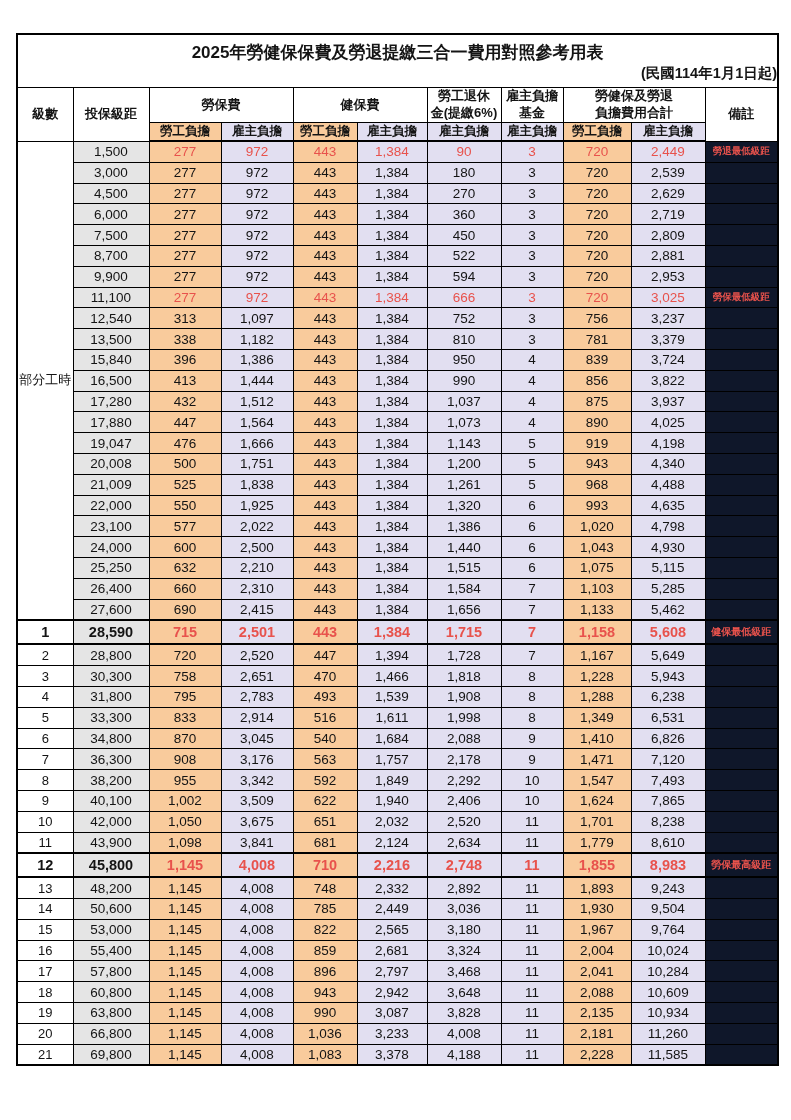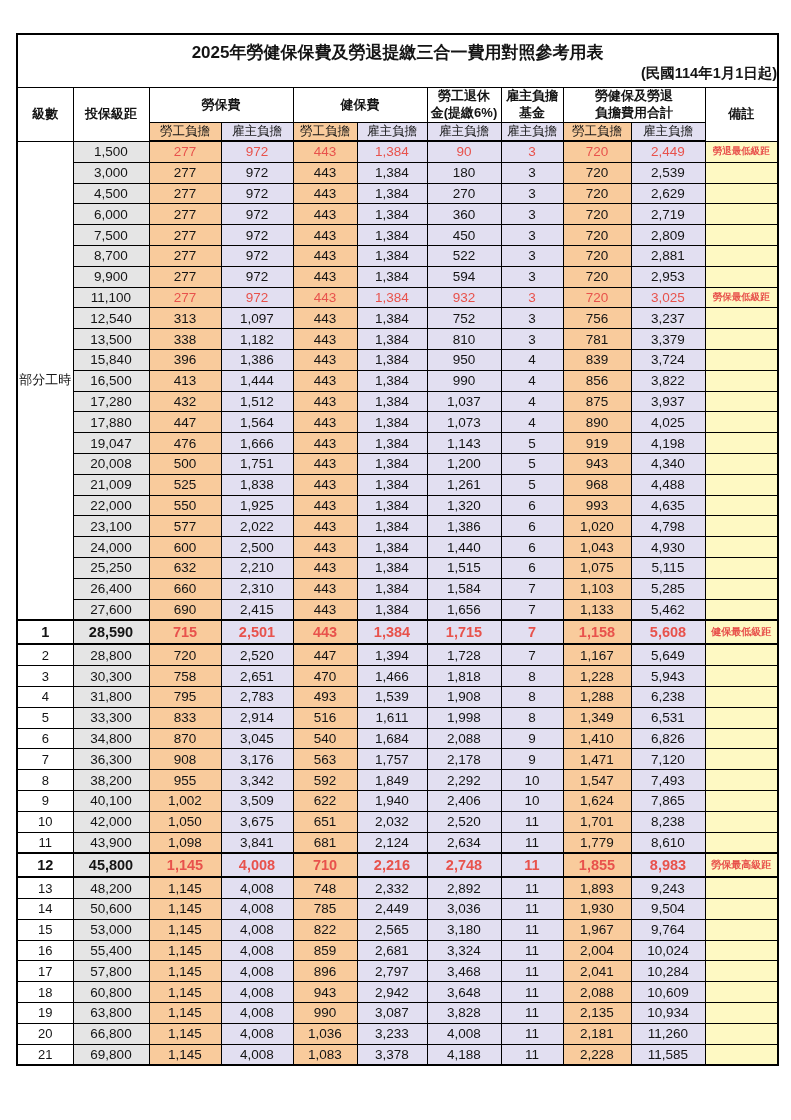--- a/index.html
+++ b/index.html
@@ -6,27 +6,27 @@
   .page{position:relative;width:791px;height:1120px;background:#fff;overflow:hidden;
         font-family:"Liberation Sans","DejaVu Sans",sans-serif;color:#141414;}
   table.fee{position:absolute;left:16px;top:33px;width:761px;border-collapse:collapse;
         table-layout:fixed;border:2.5px solid #000;}
   .fee th,.fee td{border:1.5px solid #000;padding:0;text-align:center;vertical-align:middle;
         overflow:hidden;white-space:nowrap;}
   .title-cell{height:52px;background:#fff;}
   .title-line{font-size:17px;font-weight:bold;line-height:1.5;text-align:center;}
   .subtitle-line{font-size:14.5px;font-weight:bold;line-height:1.2;text-align:right;}
   tr.h1 th{height:34px;font-size:13px;font-weight:bold;line-height:1.3;background:#fff;}
-  tr.h2 th{height:17px;font-size:12.5px;font-weight:normal;border-bottom-width:2px;}
+  tr.h2 th{height:17px;font-size:12.5px;font-weight:bold;border-bottom-width:2px;}
   tbody td{height:19.8px;font-size:13.5px;}
   td.lvl{font-size:13px;background:#fff;text-align:center;}
   td.sal{background:#e5e5e5;}
   .org{background:#F9CB9C;}
   .lav{background:#E2DFF1;}
-  td.note-cell{background:#fef9c3;font-size:9.5px;font-weight:bold;padding:0 1px;}
+  td.note-cell{background:#0f172a;font-size:9.5px;font-weight:bold;padding:0 1px;}
   .red{color:#E8524C;}
   tr.strong td{font-weight:bold;font-size:14.5px;height:22px;
         border-top-width:2.5px;border-bottom-width:2.5px;}
   tr.strong td.note-cell{font-size:10px;}
 </style>
 </head>
 <body>
 
 <div class="page">
   <table class="fee">
@@ -165,21 +165,21 @@
           <td class="org">720</td>
           <td class="lav">2,953</td>
           <td class="note-cell"></td>
         </tr>
         <tr>
           <td class="sal">11,100</td>
           <td class="org red">277</td>
           <td class="lav red">972</td>
           <td class="org red">443</td>
           <td class="lav red">1,384</td>
-          <td class="lav red">932</td>
+          <td class="lav red">666</td>
           <td class="lav red">3</td>
           <td class="org red">720</td>
           <td class="lav red">3,025</td>
           <td class="note-cell red">勞保最低級距</td>
         </tr>
         <tr>
           <td class="sal">12,540</td>
           <td class="org">313</td>
           <td class="lav">1,097</td>
           <td class="org">443</td>

